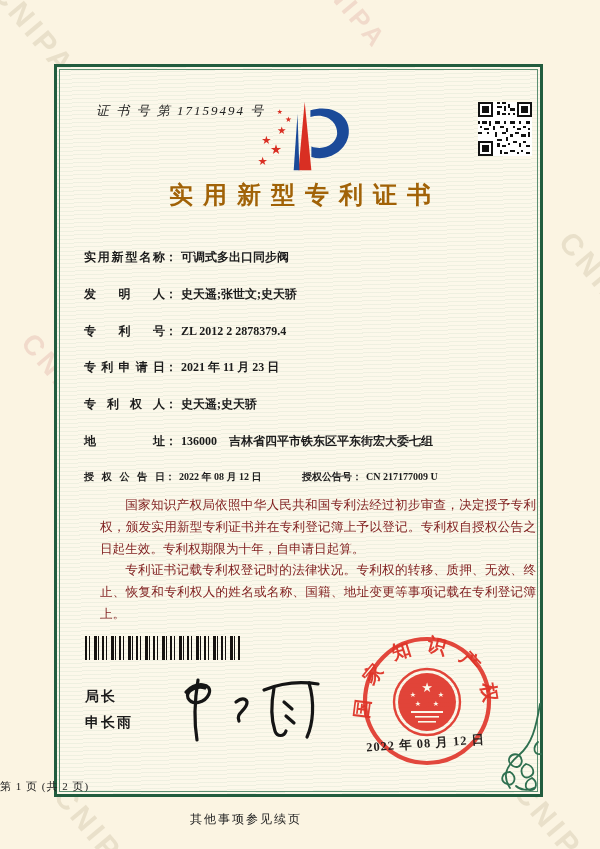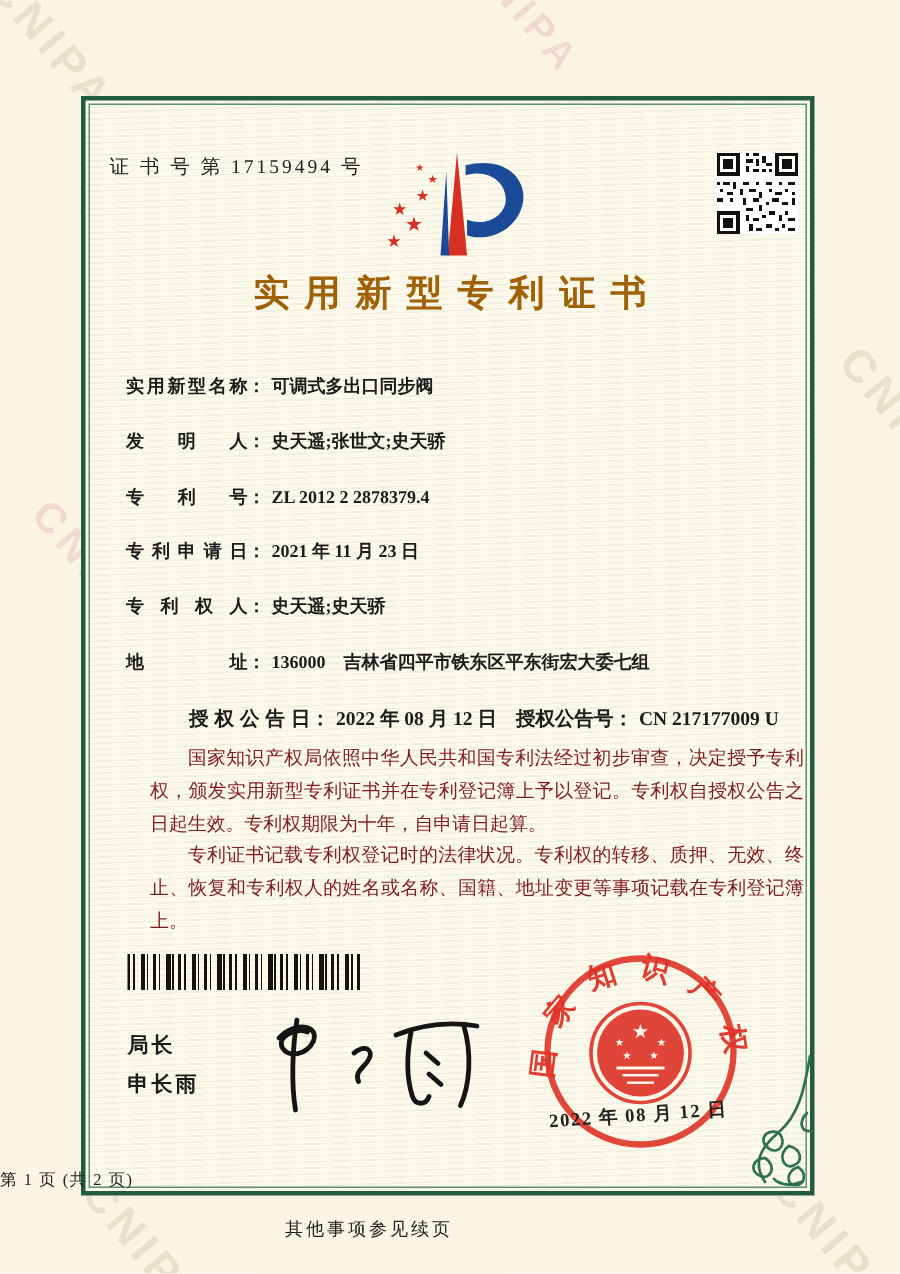--- a/index.html
+++ b/index.html
@@ -23,39 +23,39 @@
     border:3px solid #215c3e;z-index:1;
     background:
       repeating-linear-gradient(178deg, rgba(118,168,138,0.10) 0 1px, rgba(0,0,0,0) 1px 4px),
       #fcf8ea;
   }
   .frame-inner{
     position:absolute;inset:2px;border:1px solid #5d8f72;pointer-events:none;
   }
   
   .cert-no{
-    position:absolute;left:73px;top:102px;font-size:13px;letter-spacing:2px;
-    color:#222;z-index:3;font-weight:500;
+    position:absolute;left:96px;top:102px;font-size:13px;letter-spacing:2px;
+    color:#222;z-index:3;font-weight:500;font-style:italic;
   }
   .logo{position:absolute;left:256px;top:96px;z-index:3;}
   .qr{position:absolute;left:478px;top:102px;z-index:3;}
   .title{
     position:absolute;left:0;top:179px;width:600px;text-align:center;
     font-size:24px;font-weight:bold;letter-spacing:10px;text-indent:10px;
     color:#a16207;z-index:3;
   }
   
   .fields{position:absolute;left:84px;top:249px;width:436px;z-index:3;}
   .frow{height:36.8px;font-size:12px;font-weight:600;white-space:nowrap;}
   .flabel{
     display:inline-block;width:81px;text-align:justify;text-align-last:justify;
     vertical-align:top;
   }
   .fcolon{display:inline-block;margin-right:4px;}
-  .grant-row{position:relative;height:20px;font-size:13px;font-weight:600;white-space:nowrap;margin-left:42px;}
+  .grant-row{position:relative;height:20px;font-size:10px;font-weight:600;white-space:nowrap;}
   .grant-right{position:absolute;left:218px;top:0;}
   
   .paras{
     position:absolute;left:100px;top:495px;width:436px;z-index:3;
     font-size:12.6px;line-height:21.8px;text-align:justify;color:#7f1d1d;
   }
   .paras p{margin:0;text-indent:2em;}
   
   .barcode{
     position:absolute;left:85px;top:636px;width:157px;height:24px;z-index:3;

